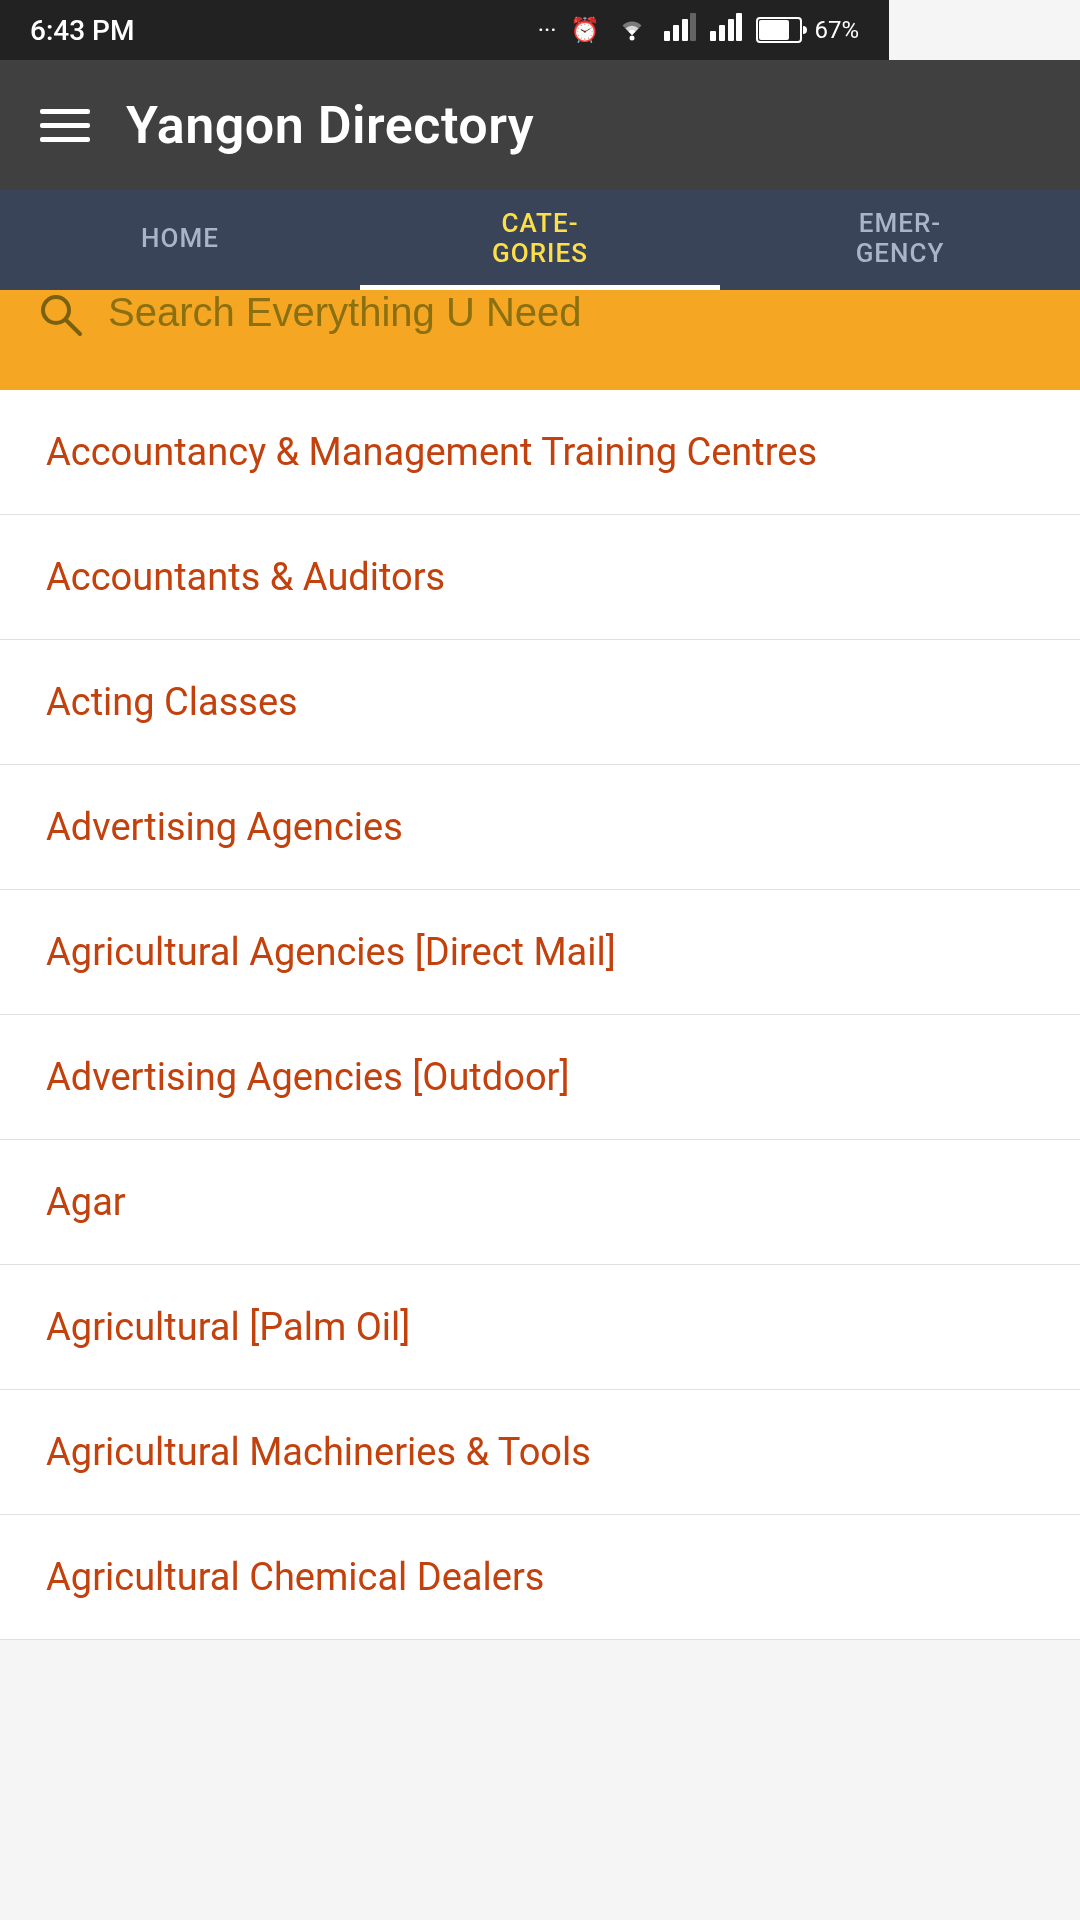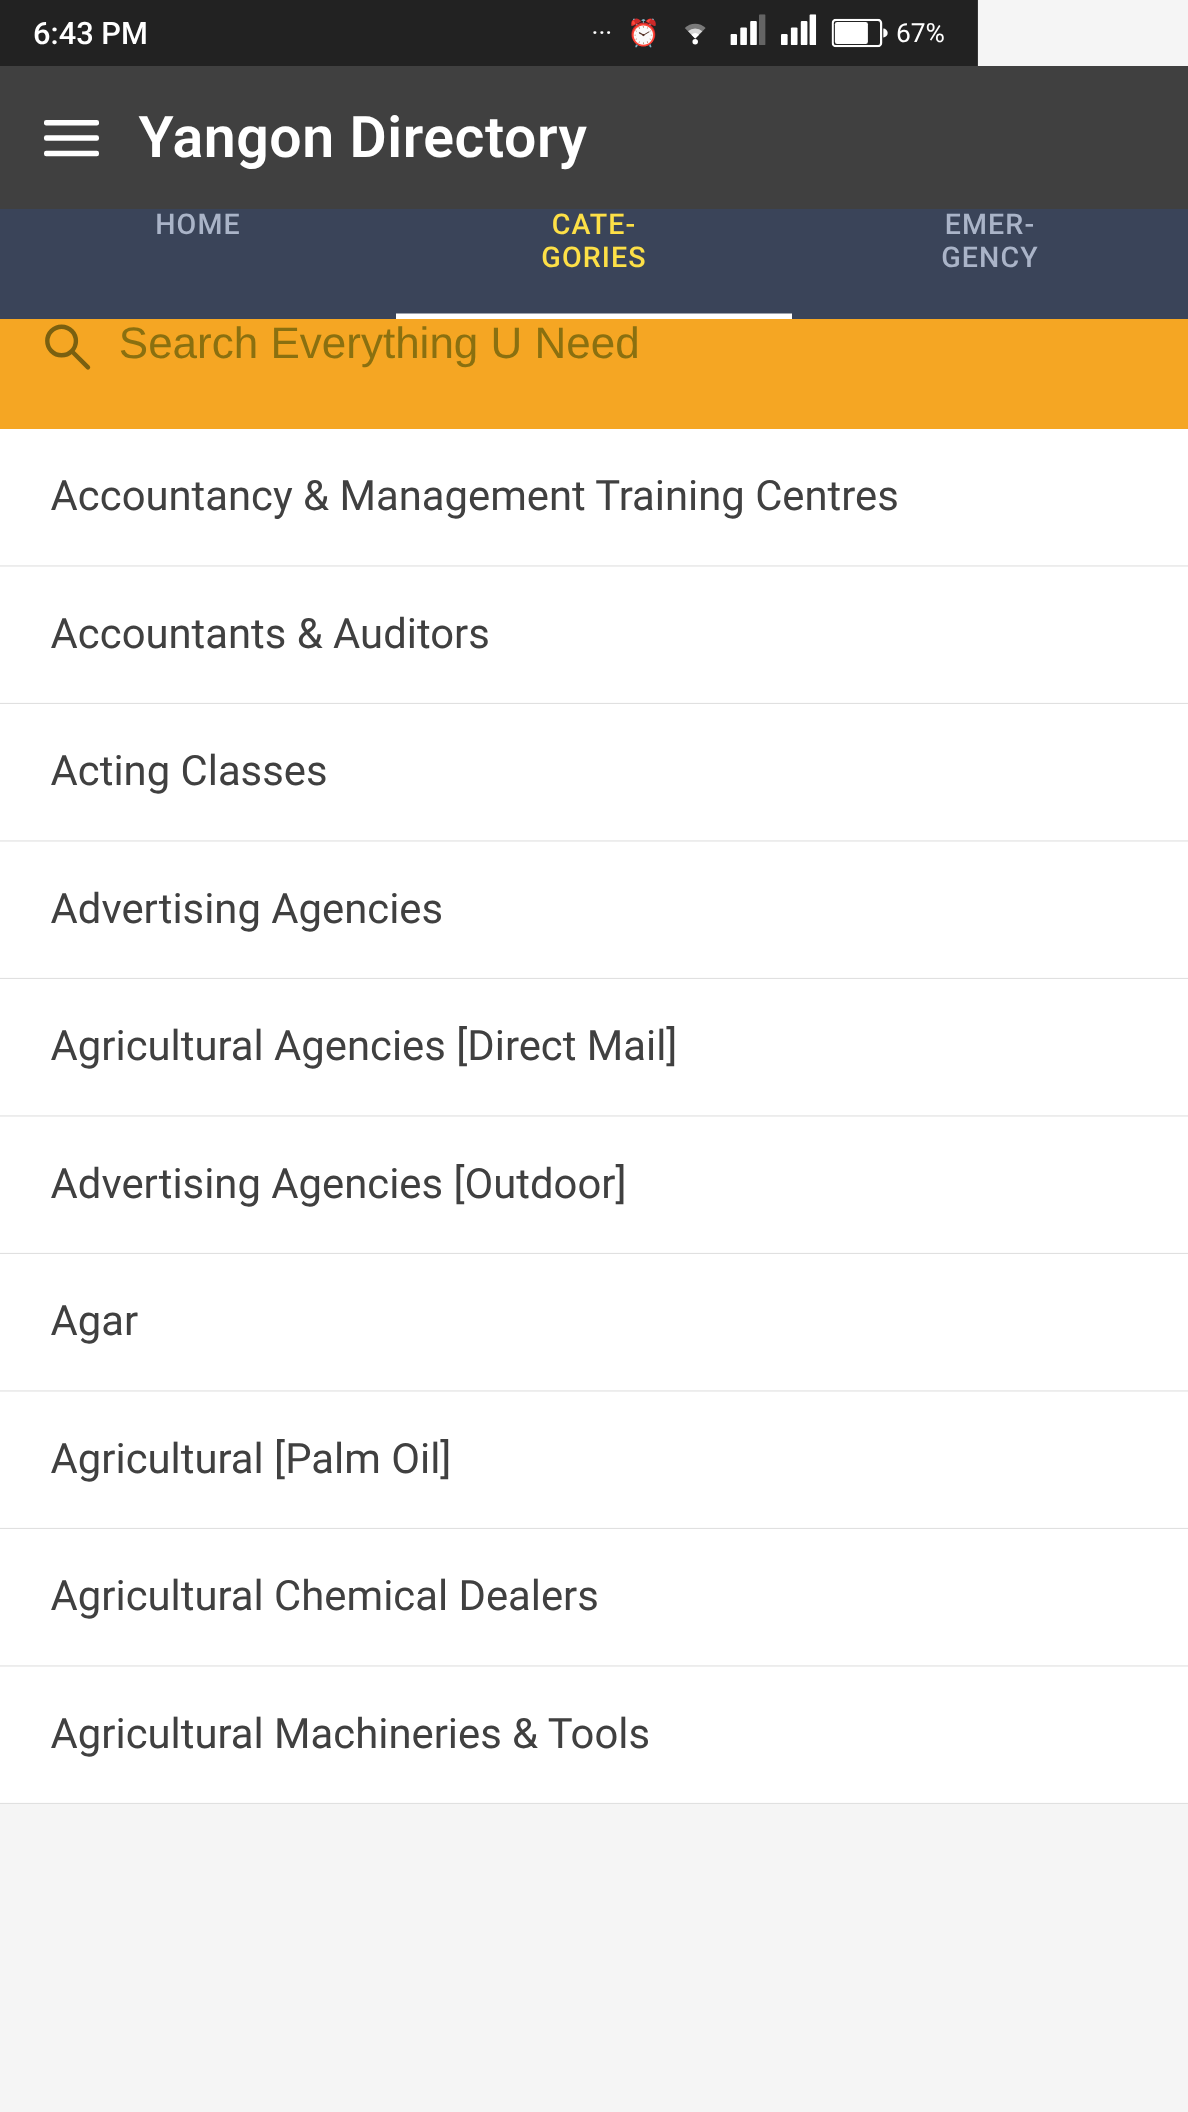--- a/index.html
+++ b/index.html
@@ -85,20 +85,21 @@
       width: 1080px;
       height: 100px;
       background: #3a4459;
       display: flex;
       align-items: stretch;
     }
 
     .nav-tab {
       flex: 1;
       display: flex;
+      align-items: center;
       justify-content: center;
       color: #aab4c8;
       font-size: 26px;
       font-weight: 500;
       text-align: center;
       text-transform: uppercase;
       letter-spacing: 1px;
       cursor: pointer;
       border-bottom: 5px solid transparent;
       padding: 0 10px;
@@ -149,21 +150,21 @@
       width: 1080px;
       padding: 40px 46px;
       border-bottom: 1px solid #e0e0e0;
       cursor: pointer;
       display: flex;
       align-items: center;
     }
 
     .category-label {
       font-size: 38px;
-      color: #404040;
+      color: #c2410c;
       font-weight: 400;
     }
   </style>
 </head>
 <body>
 
 <div class="status-bar">
   <span class="status-time">6:43 PM</span>
   <div class="status-icons">
     <span>···</span>
@@ -253,18 +254,18 @@
   <div class="category-item">
     <span class="category-label">Advertising Agencies [Outdoor]</span>
   </div>
   <div class="category-item">
     <span class="category-label">Agar</span>
   </div>
   <div class="category-item">
     <span class="category-label">Agricultural [Palm Oil]</span>
   </div>
   <div class="category-item">
+    <span class="category-label">Agricultural Machineries &amp; Tools</span>
+  </div>
+  <div class="category-item">
     <span class="category-label">Agricultural Chemical Dealers</span>
   </div>
-  <div class="category-item">
-    <span class="category-label">Agricultural Machineries &amp; Tools</span>
-  </div>
 </div>
 
 </body></html>

